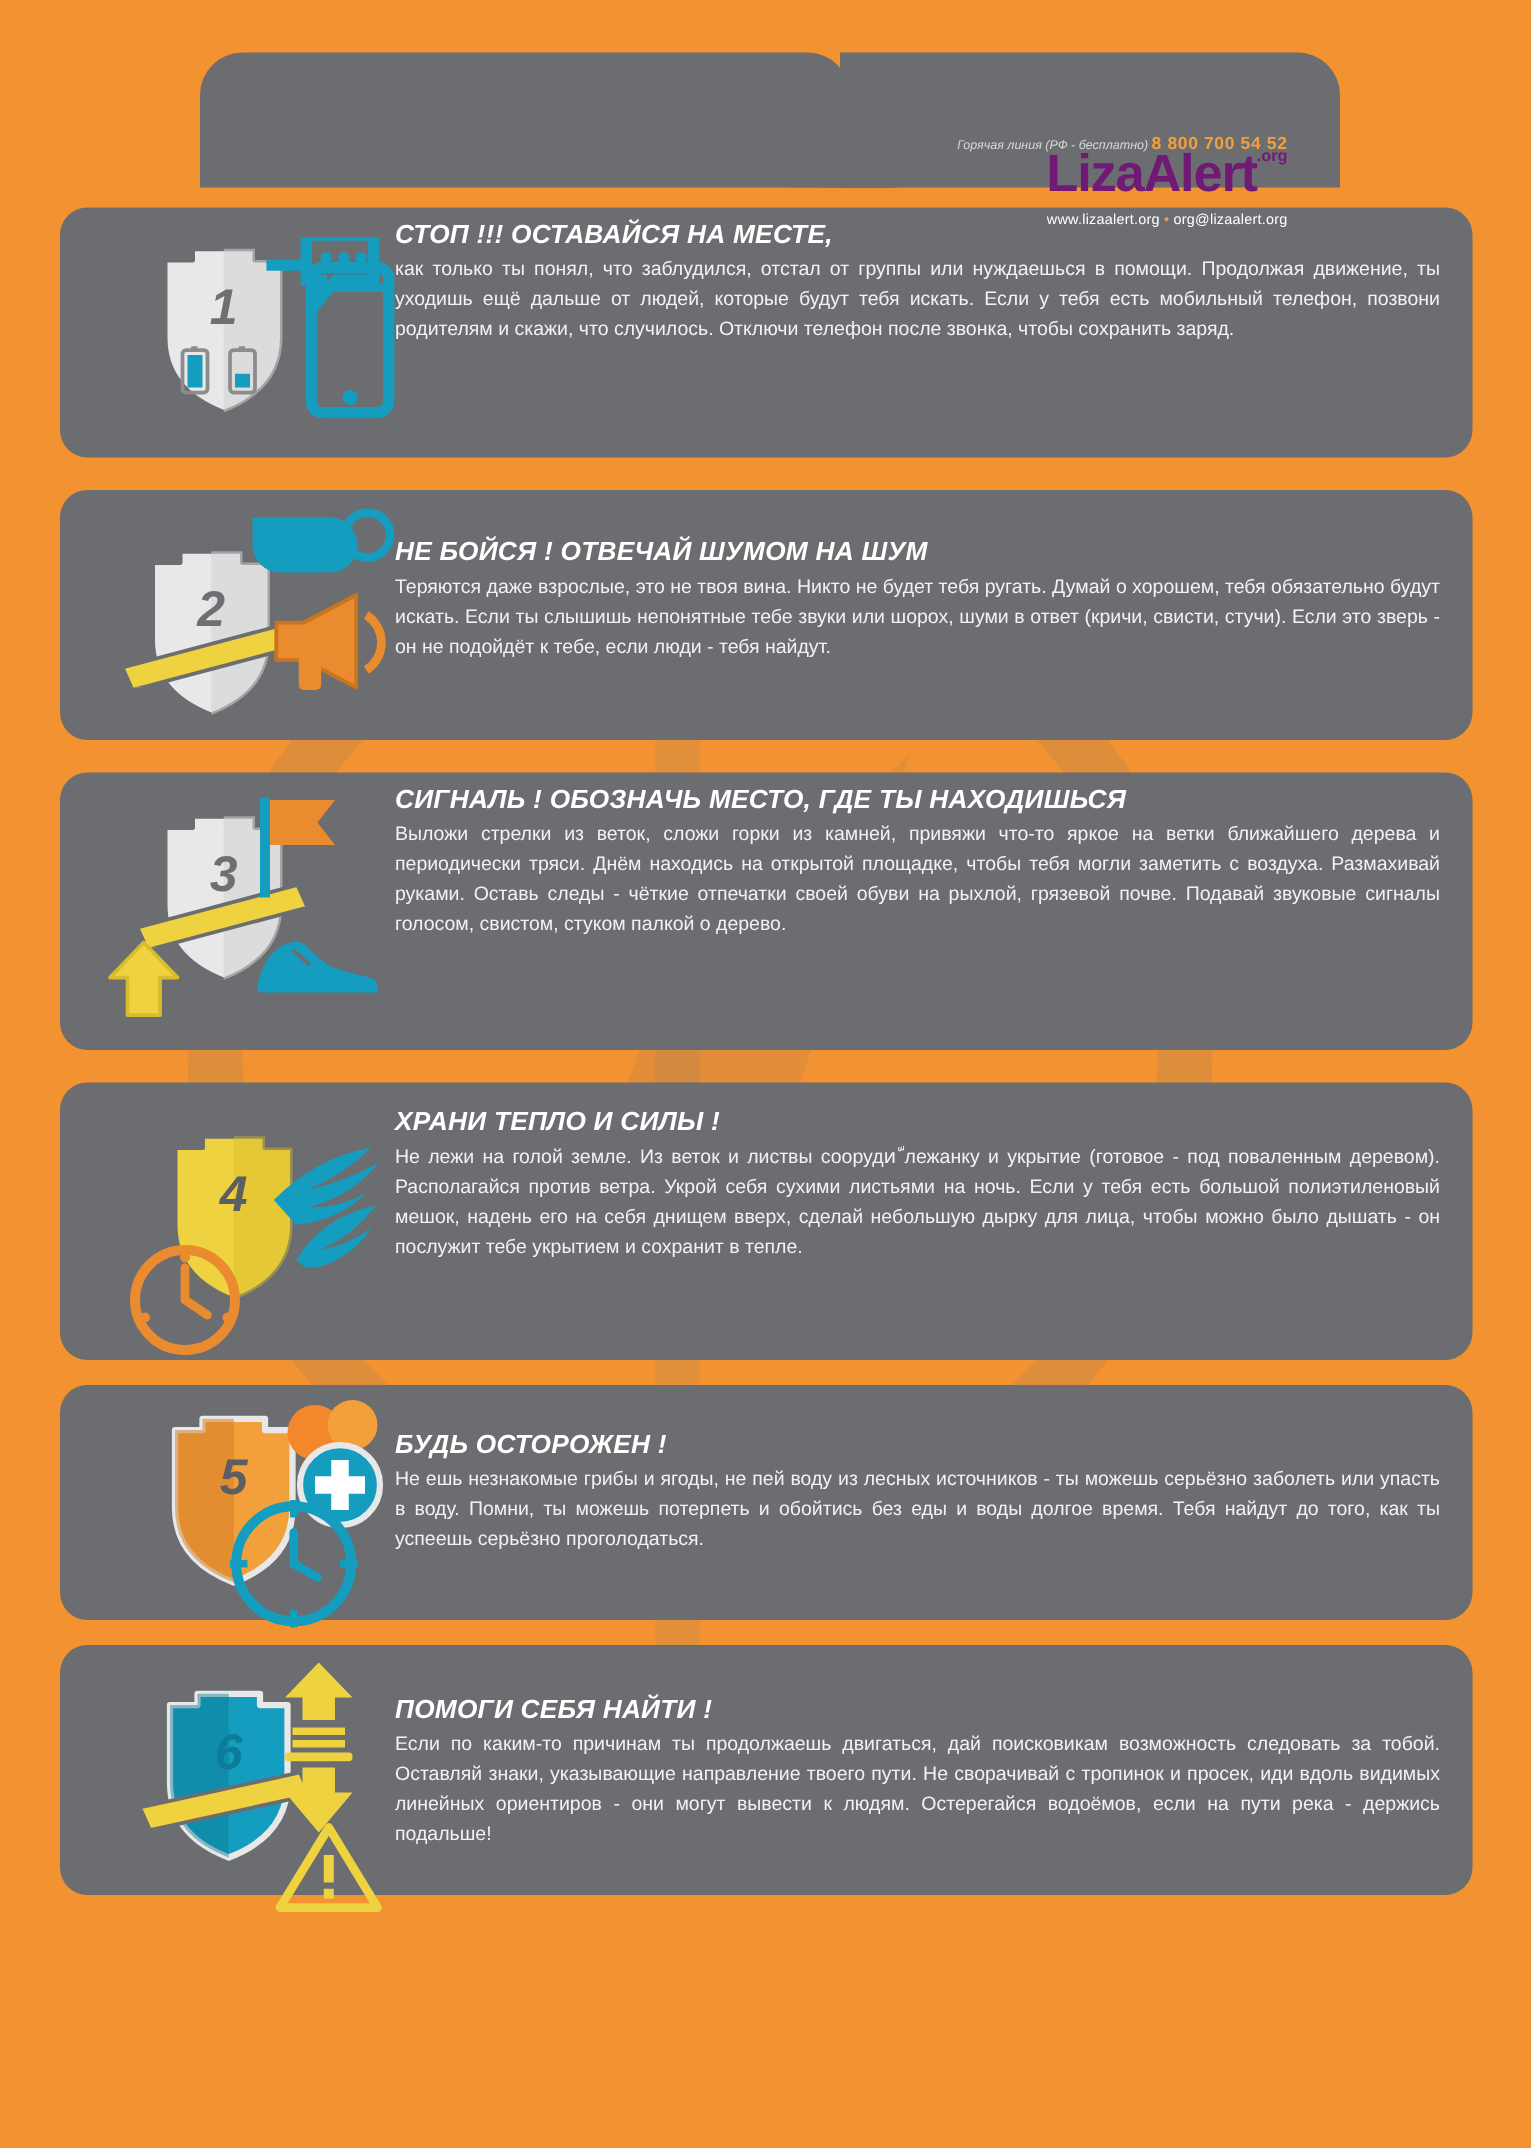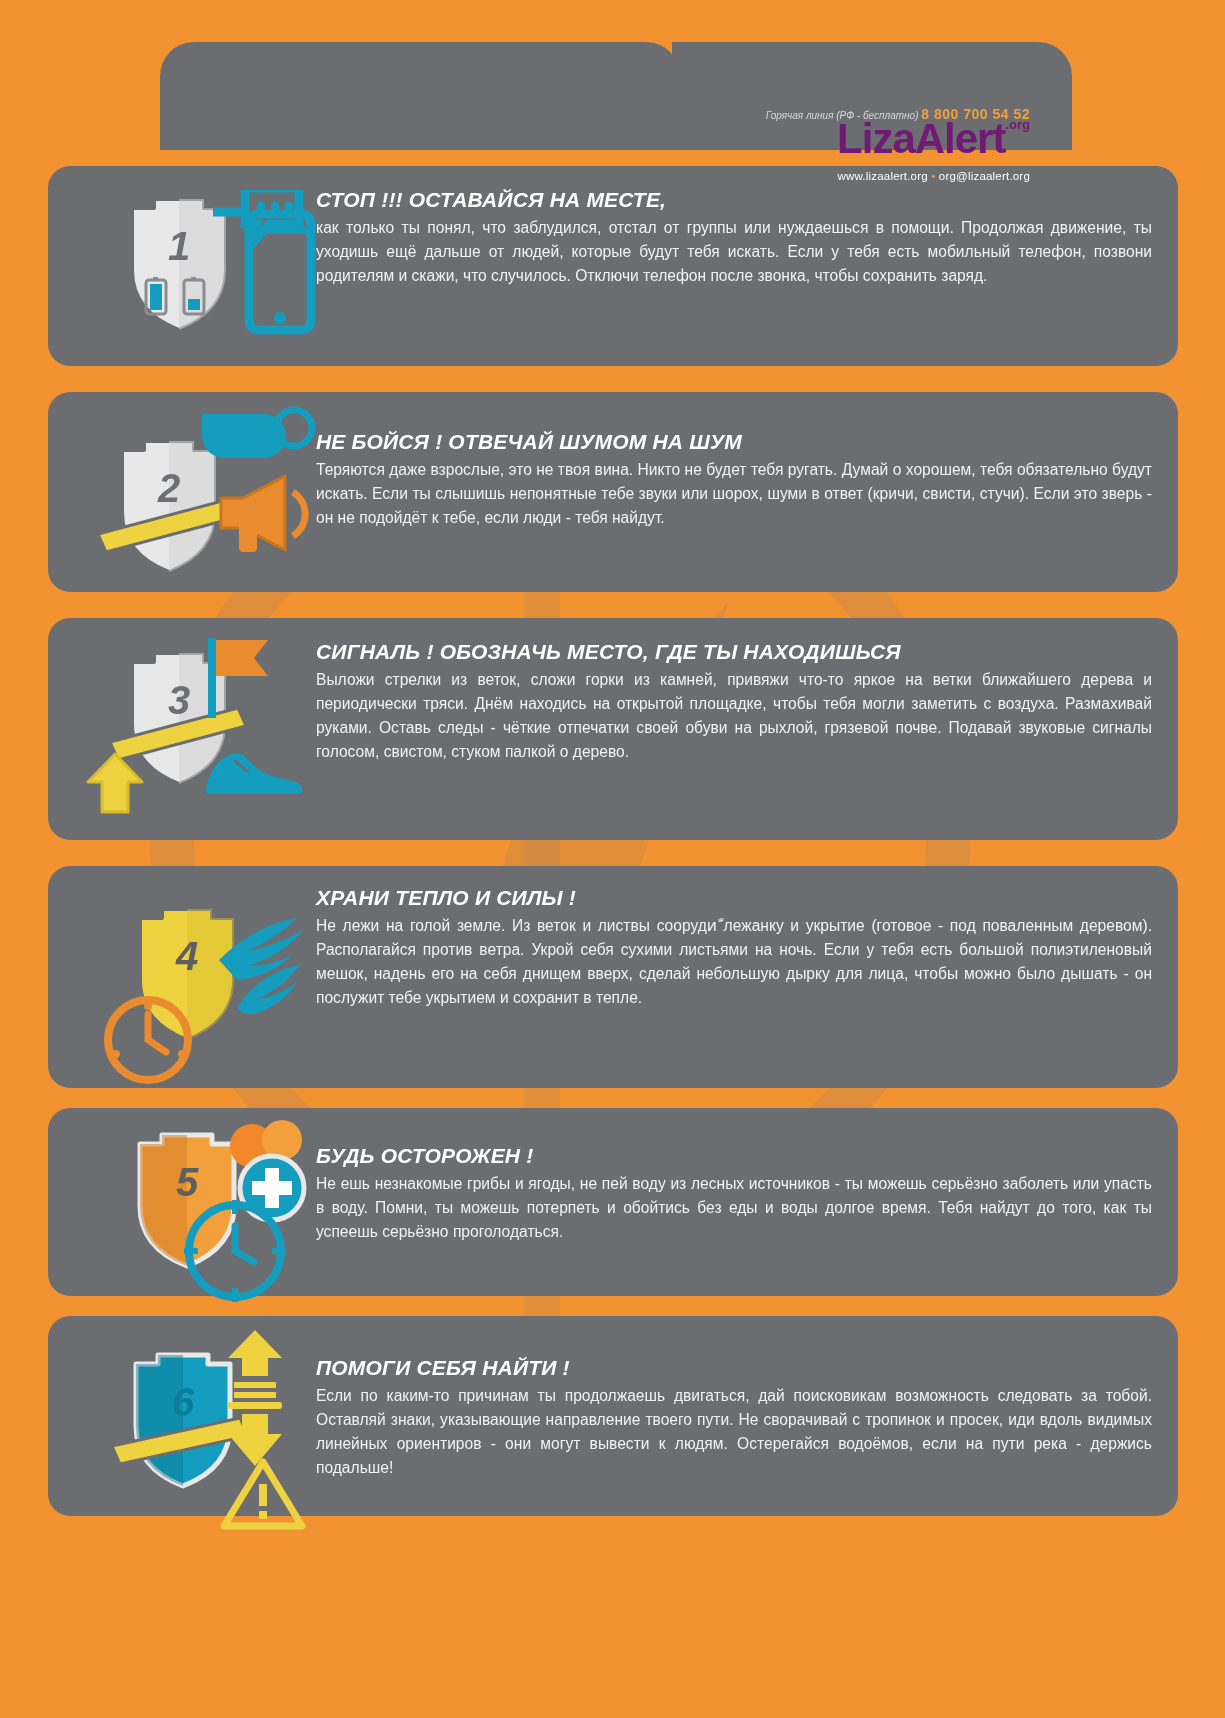--- a/index.html
+++ b/index.html
@@ -77,21 +77,21 @@
     position:absolute;left:700px;top:128px;width:330px;text-align:right;
     color:#ffffff;font-size:11.5px;letter-spacing:.2px;
   }
   .logo-foot .sep{color:#F2A03C;}
 
   
   .card{
     position:absolute;left:48px;width:1130px;
     background:#6B6D70;border-radius:22px;z-index:2;
   }
-  .card .body{position:absolute;left:268px;right:26px;top:22px;}
+  .card .body{position:absolute;left:268px;right:26px;top:10px;}
   .hd{
     color:#FFFFFF;font-size:21px;font-weight:bold;font-style:italic;
     letter-spacing:.2px;margin:0 0 4px 0;white-space:nowrap;
   }
   .pg{
     color:#F2F2F2;font-size:15.6px;line-height:1.53;text-align:justify;
     text-align-last:left;margin:0;
   }
 
   

